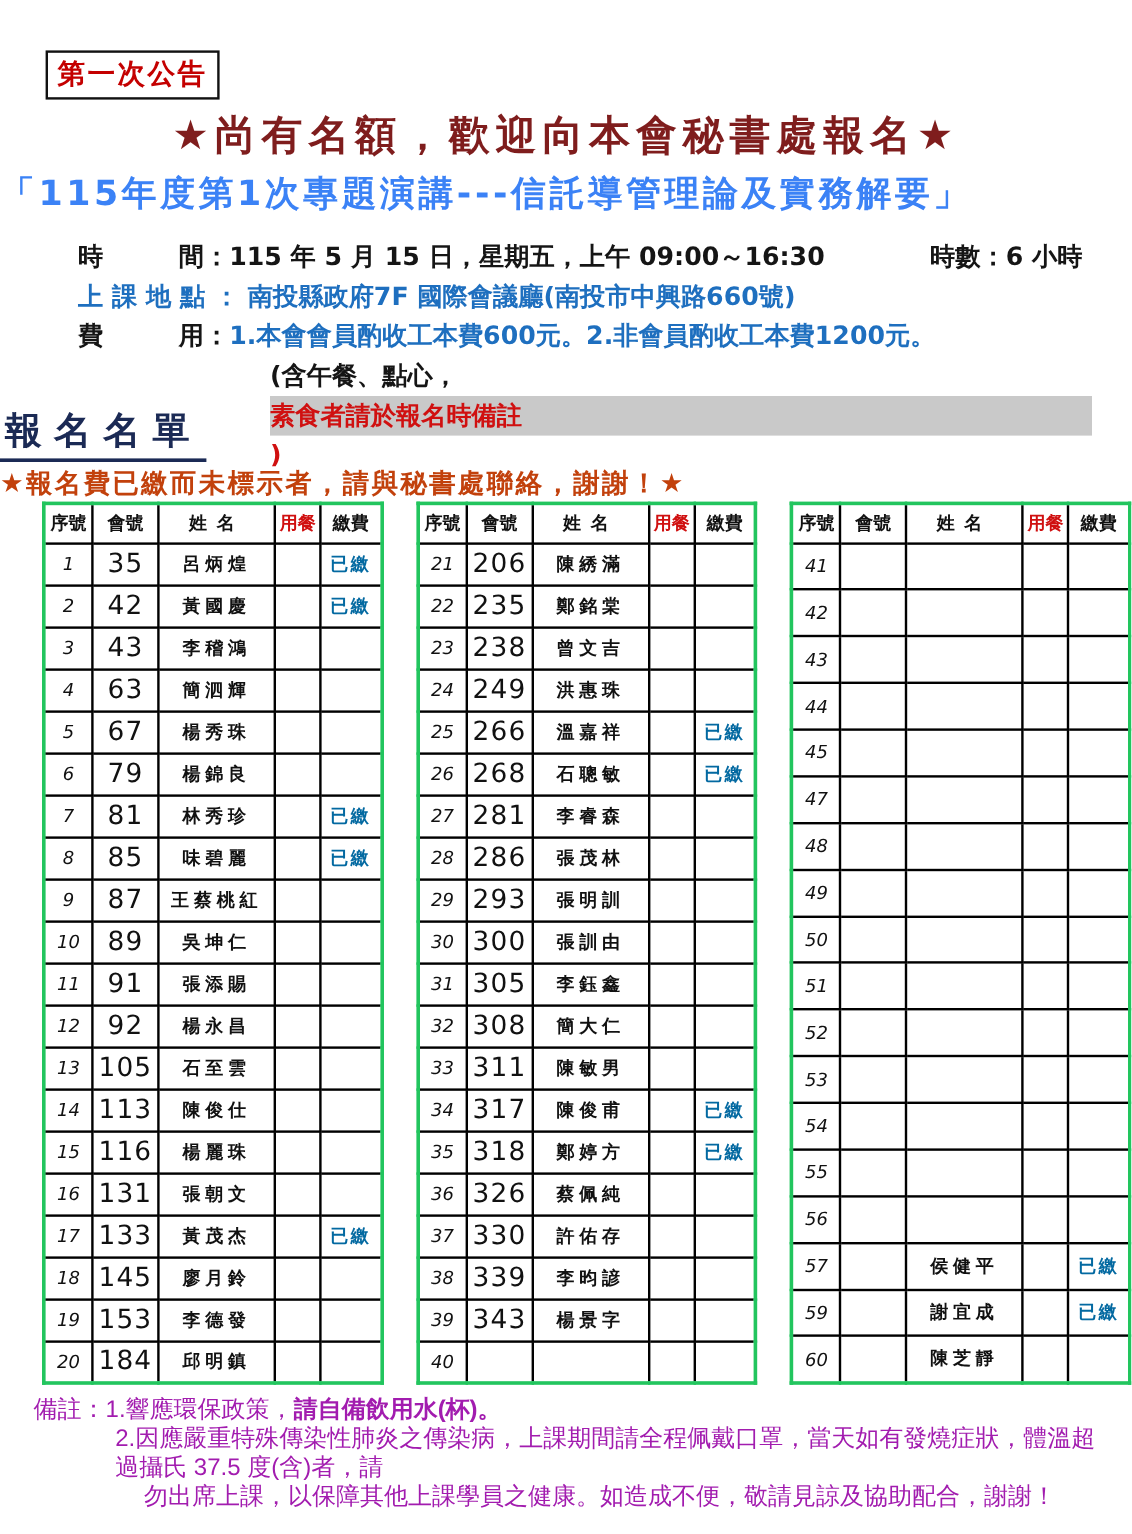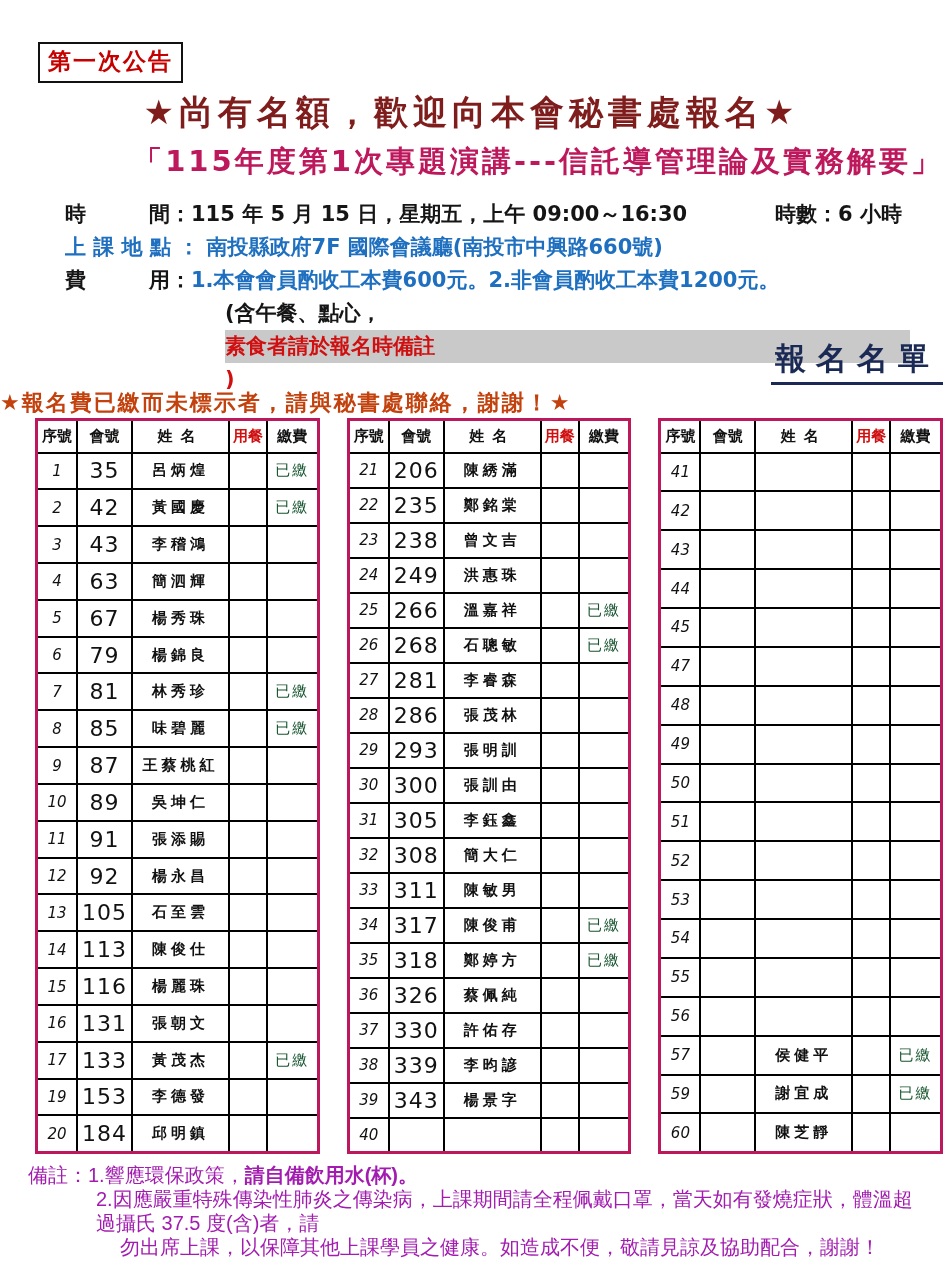--- a/index.html
+++ b/index.html
@@ -22,40 +22,40 @@
     background:#fff;
   }
   .headline {
     position: absolute; left: 0; top: 90px; width: 100%;
     text-align: center;
     color: #7f1d1d; font-weight: bold;
     font-size: 34px; letter-spacing: 5px;
   }
   .doc-title {
     position: absolute; left: 0; top: 142px; width: 100%;
-    text-align: right;
-    color: #be185d; font-weight: 600;
+    text-align: left;
+    color: #3b82f6; font-weight: 600;
     font-size: 29px; letter-spacing: 3px;
   }
   .info-block {
     position: absolute; left: 65px; top: 198px; width: 845px;
     font-size: 21px; font-weight: 600;
   }
   .info-line { display: flex; line-height: 33px; white-space: pre; }
   .time-left { color:#151515; }
   .hours { color:#151515; margin-left:auto; margin-right: 8px; }
   .loc { color: #1e6fbf; }
   .fee-label { color:#151515; }
   .fee-value { color: #1e6fbf; }
   .meal-note { padding-left: 160px; color:#151515;flex-direction:column; }
   .meal-highlight { background: #c9c9c9; color: #d01010; }
   .meal-suffix { color: #d01010; }
   .list-title-wrap {
     position: absolute; left: 0; top: 338px; width: 100%;
-    text-align: right;
+    text-align: left;
   }
   .list-title {
     display: inline-block;
     font-size: 31px; font-weight: bold; color: #1b2a55;
     letter-spacing: 10px;
     border-bottom: 3px solid #1b2a55;
     padding: 0 4px 2px 4px;
   }
   .notice {
     position: absolute; left: 0; top: 388px; width: 100%;
@@ -64,42 +64,42 @@
     font-size: 22px; letter-spacing: 2px;
   }
   .tables-row {
     position: absolute; left: 35px; top: 418px;
     display: flex; gap: 27px;
   }
   table.roster {
     border-collapse: collapse;
     table-layout: fixed;
     background: #fff;
-    border: 3px solid #be185d;
+    border: 3px solid #22c55e;
   }
   table.roster th, table.roster td {
     border: 2px solid #000;
     text-align: center;
     vertical-align: middle;
     overflow: hidden;
     padding: 0;
   }
   table.roster th { height: 33px; font-weight: 600; font-size: 15px; }
   table.roster td { height: 35px; }
   th.c2 { font-size: 18px; letter-spacing: 8px; }
   th.c3 { color: #d01010; }
   .c0 { width: 41px; }
   .c1 { width: 55px; }
   .c2 { width: 99px; }
   .c3 { width: 38px; }
   .c4 { width: 52px; }
   td.c0 { font-size: 15px; font-style: italic; }
   td.c1 { font-size: 22px; letter-spacing: 1px; }
   td.c2 { font-size: 15px; font-weight: 600; letter-spacing: 4px; }
-  td.c4 { font-size: 15px; font-weight: 400; color: #14532d; letter-spacing: 2px; }
+  td.c4 { font-size: 15px; font-weight: 700; color: #0369a1; letter-spacing: 2px; }
   .footer {
     position: absolute; left: 28px; top: 1163px; width: 900px;
     font-family: "Liberation Sans", sans-serif;
     font-size: 20px; color: #a21caf; line-height: 24px;
   }
   .footer .bold { font-weight: bold; }
   .footer .l2 { padding-left: 68px; }
   .footer .l3 { padding-left: 92px; }
 </style>
 </head>
@@ -261,20 +261,27 @@
             <td class="c4"></td>
           </tr>
           <tr>
             <td class="c0">17</td>
             <td class="c1">133</td>
             <td class="c2">黃茂杰</td>
             <td class="c3"></td>
             <td class="c4">已繳</td>
           </tr>
           <tr>
+            <td class="c0">18</td>
+            <td class="c1">145</td>
+            <td class="c2">廖月鈴</td>
+            <td class="c3"></td>
+            <td class="c4"></td>
+          </tr>
+          <tr>
             <td class="c0">19</td>
             <td class="c1">153</td>
             <td class="c2">李德發</td>
             <td class="c3"></td>
             <td class="c4"></td>
           </tr>
           <tr>
             <td class="c0">20</td>
             <td class="c1">184</td>
             <td class="c2">邱明鎮</td>

